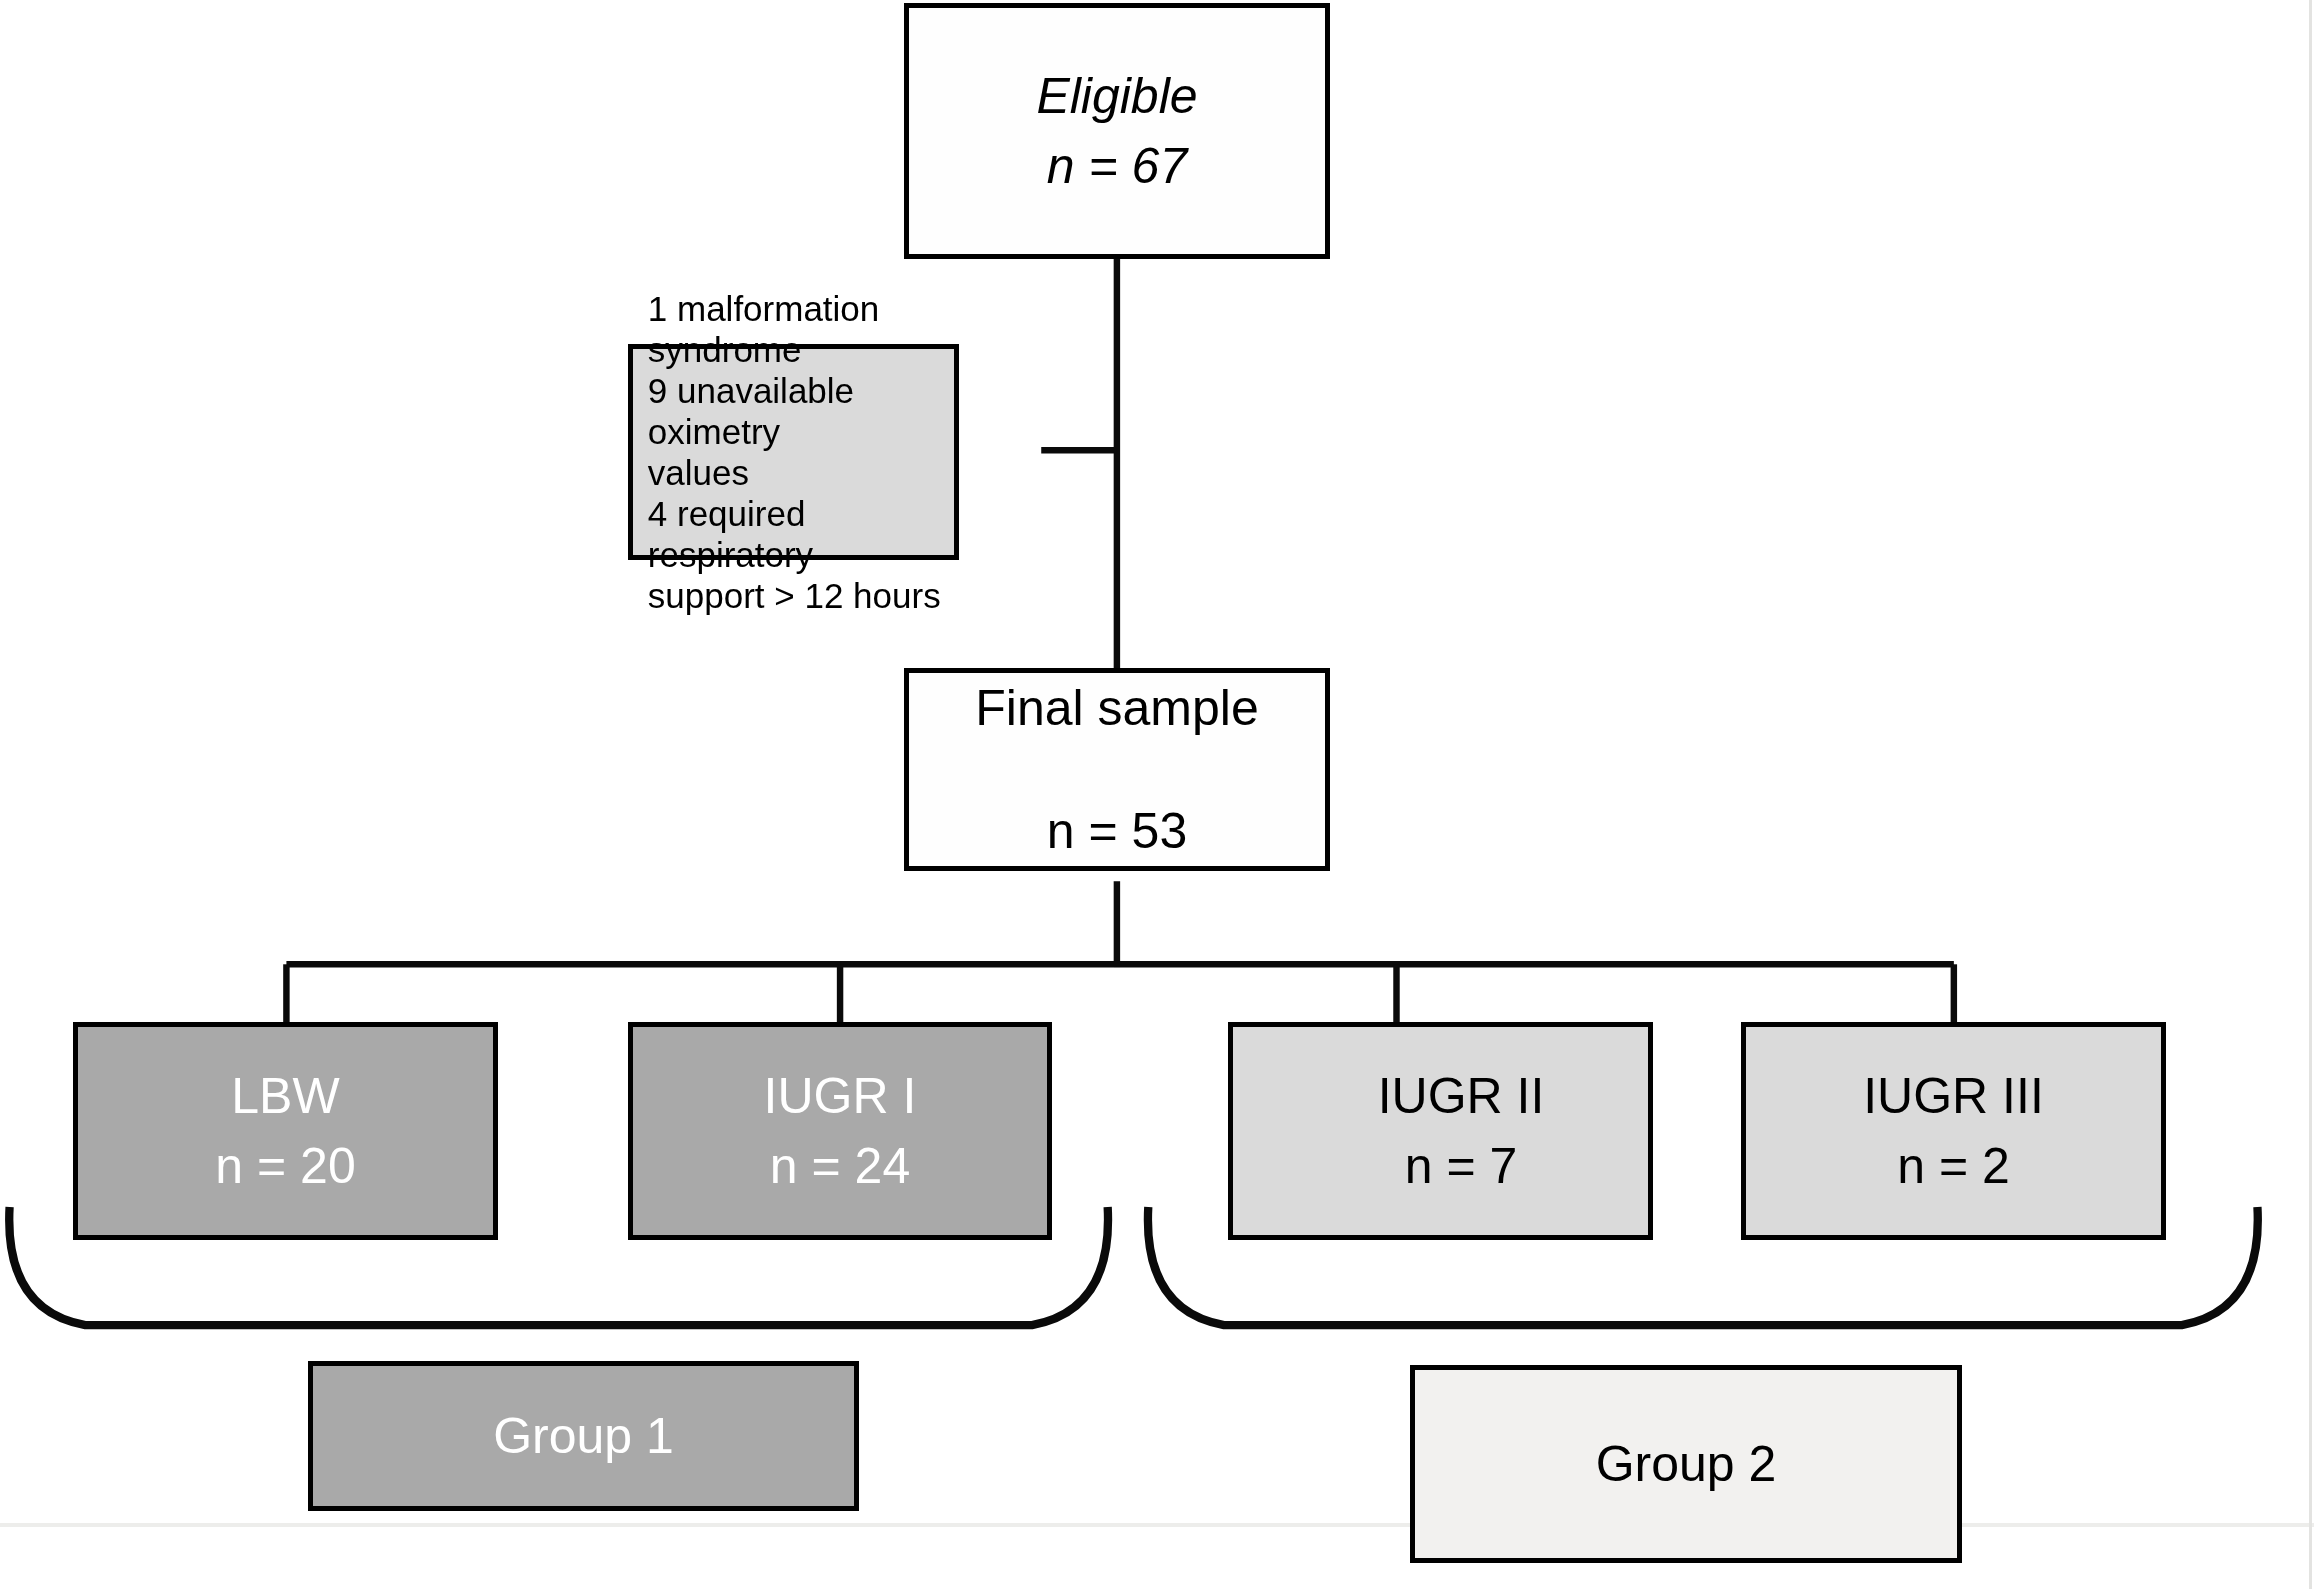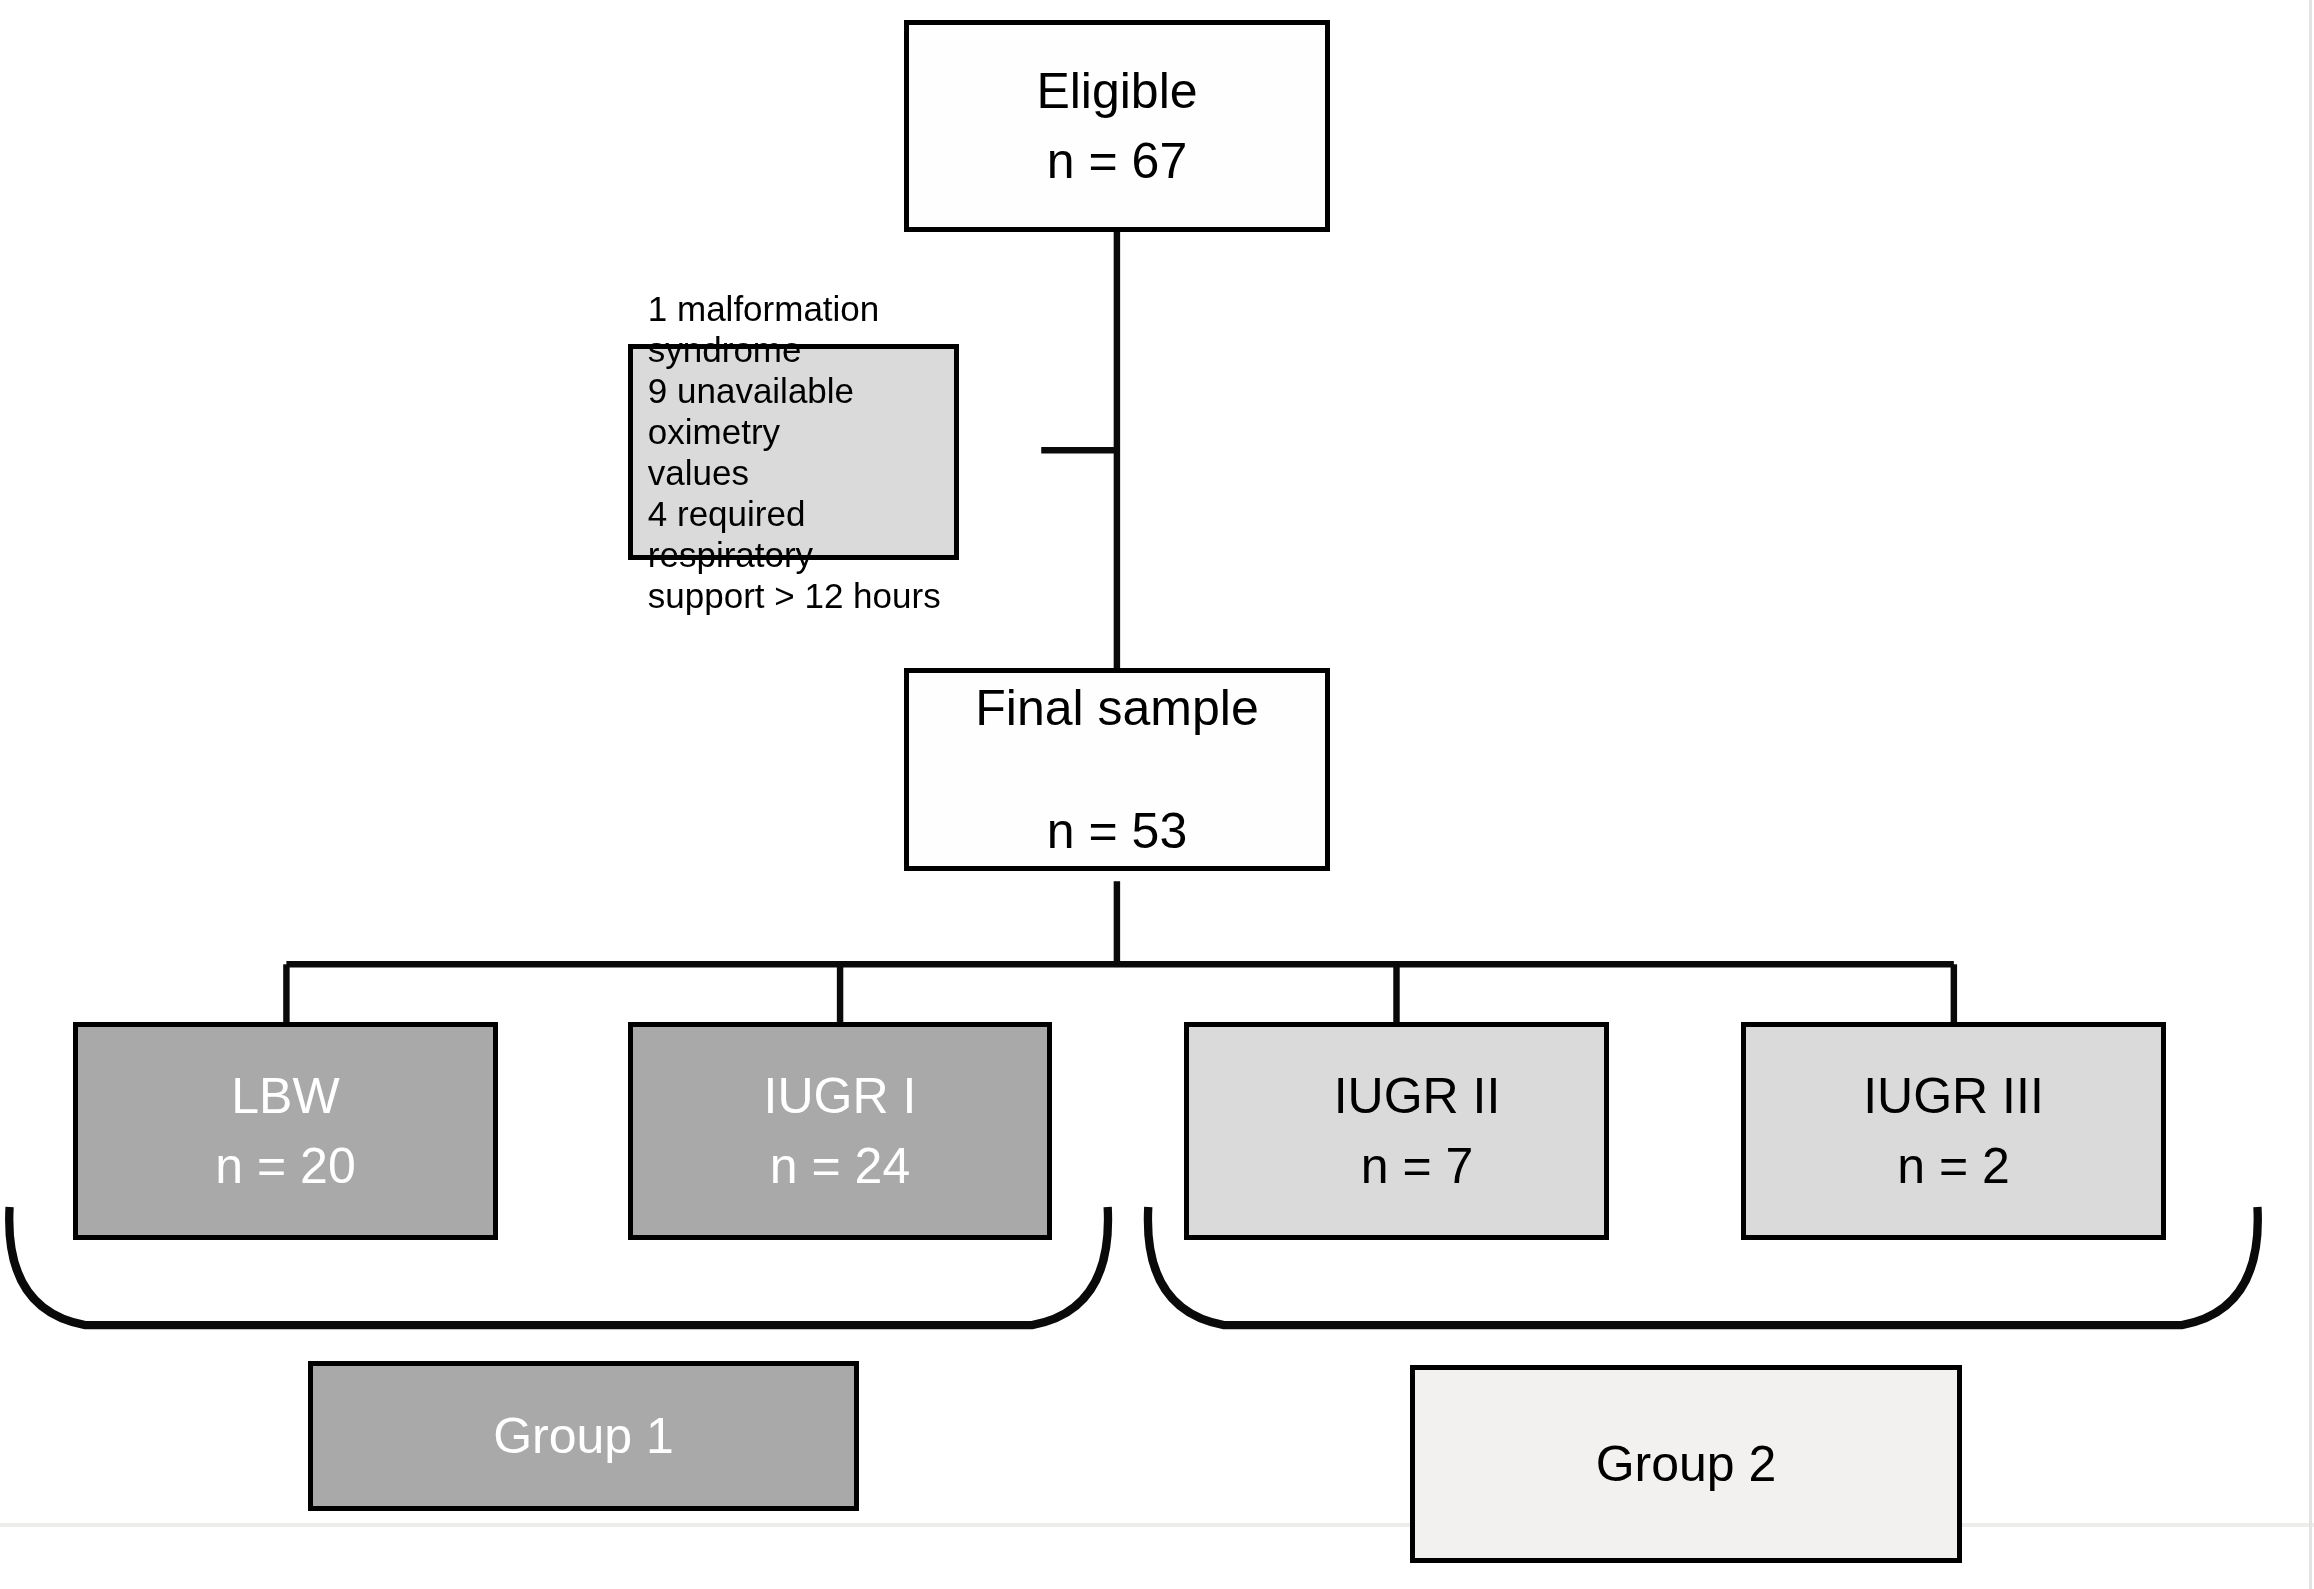--- a/index.html
+++ b/index.html
@@ -53,26 +53,26 @@
     white-space: pre-line;
   }
   .exclusion-text {
     align-self: stretch;
     text-align: left;
     font-size: 35px;
     line-height: 41px;
     padding: 0 9.2px 0 14.8px;
     white-space: pre-line;
   }
-  #box-eligible    { left:  904px; top:    20px; width: 426px; height: 212px; }
+  #box-eligible    { left:  904px; top:    3px; width: 426px; height: 256px; font-style: italic; }
   #box-exclusions  { left:  628px; top:  344px; width: 331px; height: 216px; justify-content: center; }
   #box-final       { left:  904px; top:  668px; width: 426px; height: 203px; justify-content: space-between; }
   #box-lbw         { left:   73px; top: 1022px; width: 425px; height: 218px; }
   #box-iugr1       { left:  628px; top: 1022px; width: 424px; height: 218px; }
-  #box-iugr2       { left: 1184px; top: 1022px; width: 425px; height: 218px; padding-left: 41px; }
+  #box-iugr2       { left: 1228px; top: 1022px; width: 425px; height: 218px; padding-left: 41px; }
   #box-iugr3       { left: 1741px; top: 1022px; width: 425px; height: 218px; }
   #box-group1      { left:  308px; top: 1361px; width: 551px; height: 150px; }
   #box-group2      { left: 1410px; top: 1365px; width: 552px; height: 198px; }
 
   .faint-h-rule {
     position: absolute;
     left: 0; top: 1523px;
     width: 2315px; height: 3.7px;
     background: #ededeb;
   }

